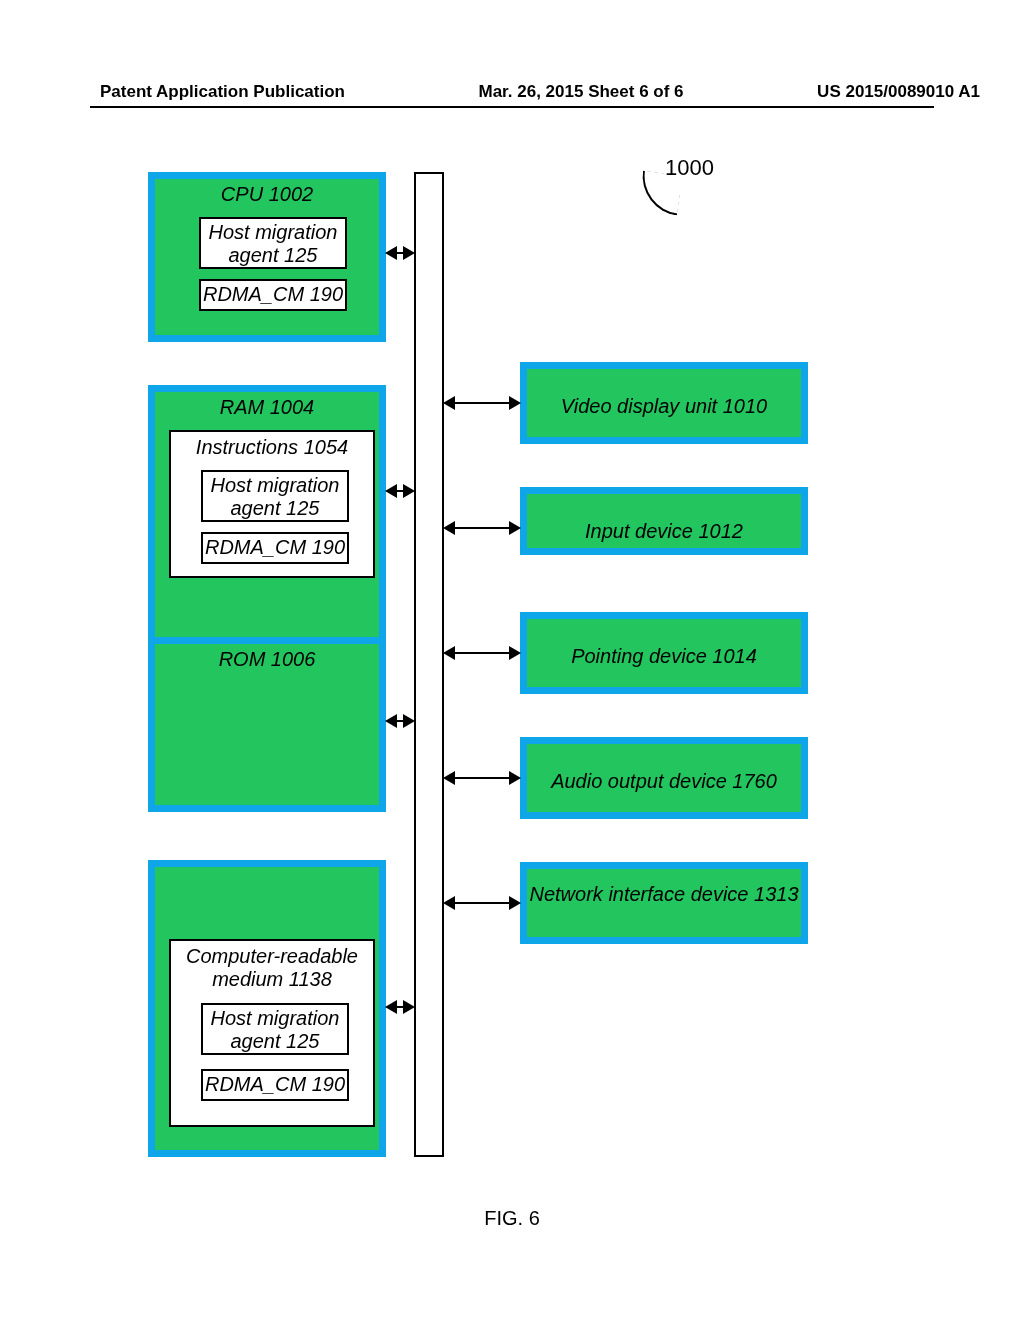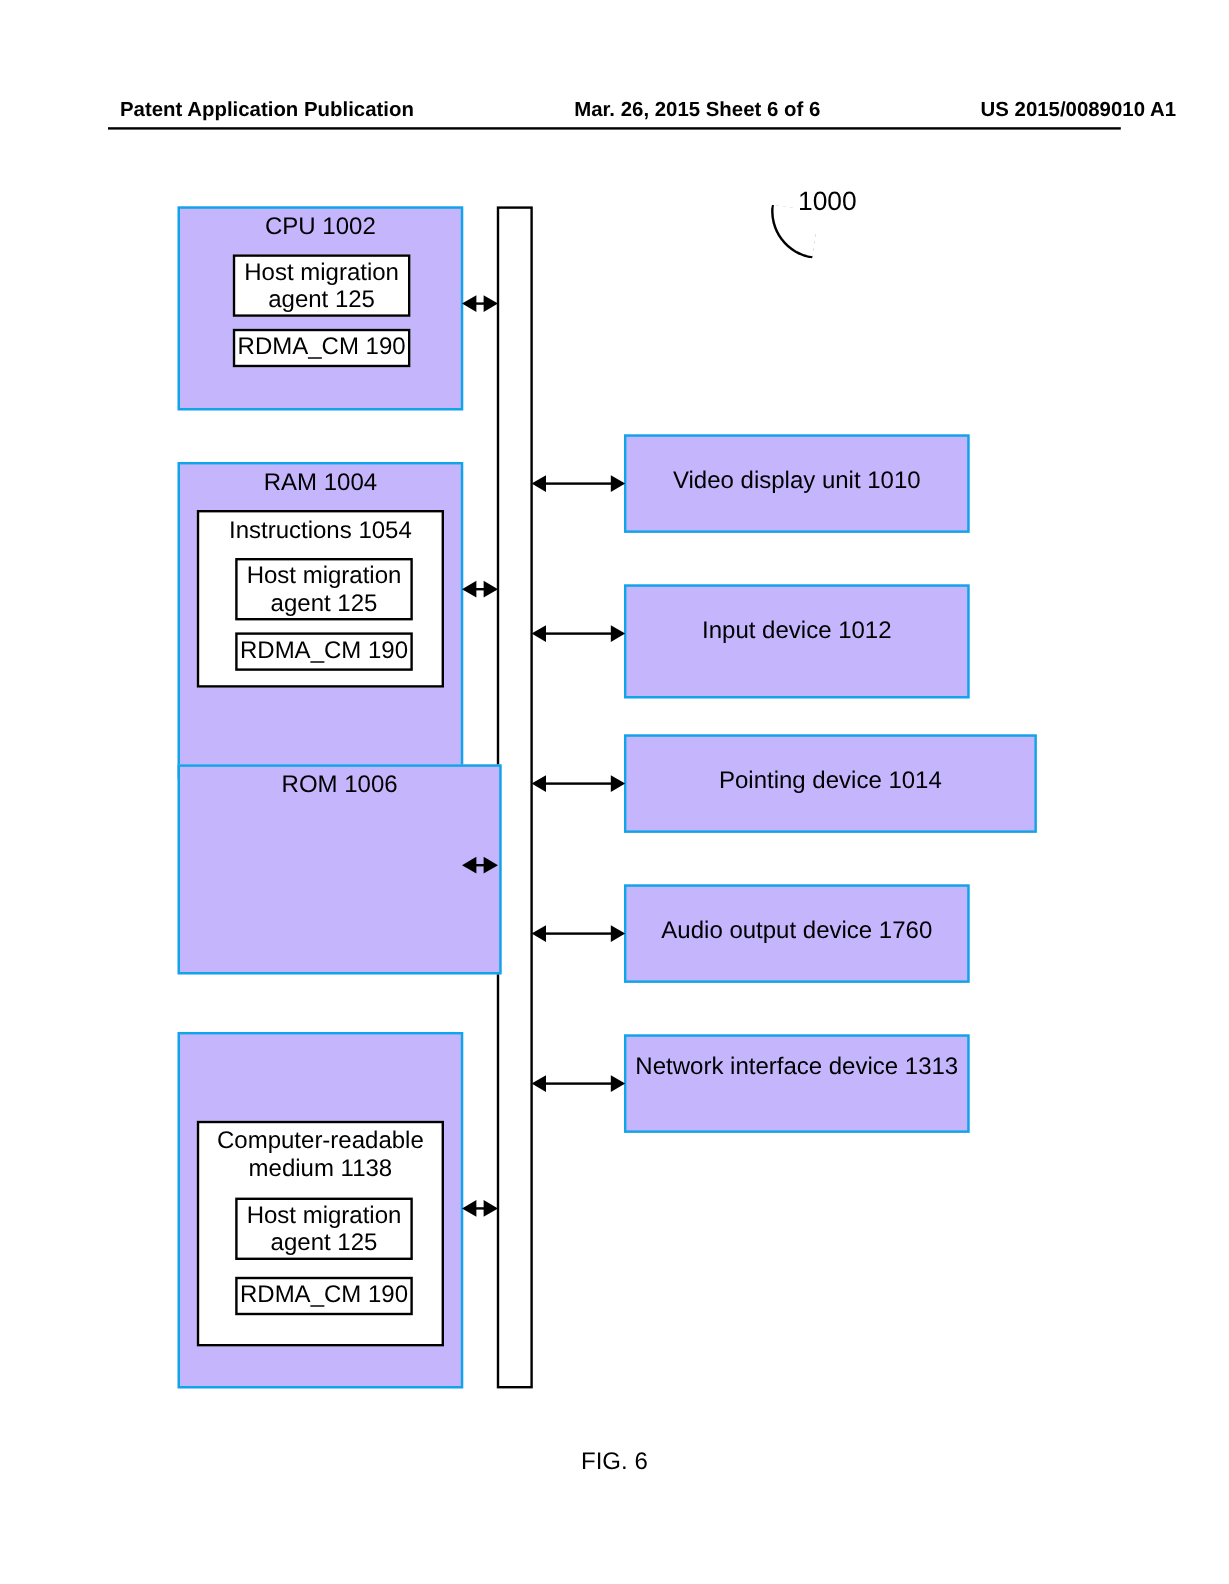--- a/index.html
+++ b/index.html
@@ -31,24 +31,25 @@
   }
   .diagram {
     position: absolute;
     top: 160px;
     left: 0;
     width: 1024px;
     height: 1040px;
   }
   .box {
     position: absolute;
-    border: 2px solid #0ea5e9;
-    background: #c4b5fd;
+    border: 7px solid #0ea5e9;
+    background: #22c55e;
     text-align: center;
     font-size: 20px;
+    font-style: italic;
   }
   .inner-box {
     position: absolute;
     border: 2px solid #000;
     background: #fff;
     text-align: center;
     font-size: 20px;
   }
   .bus {
     position: absolute;
@@ -137,43 +138,43 @@
       <span class="label">Instructions 1054</span>
       <div class="inner-box" style="left:30px; top:38px; width:148px; height:52px; padding-top:2px;">
         <span class="label2">Host migration agent 125</span>
       </div>
       <div class="inner-box" style="left:30px; top:100px; width:148px; height:32px;">
         <span class="label" style="padding-top:2px;">RDMA_CM 190</span>
       </div>
     </div>
   </div>
 
-  <div class="box" style="left:148px; top:477px; width:270px; height:175px;">
+  <div class="box" style="left:148px; top:477px; width:238px; height:175px;">
     <span class="label">ROM 1006</span>
   </div>
 
   <div class="box" style="left:148px; top:700px; width:238px; height:297px;">
     <div class="inner-box" style="left:14px; top:72px; width:206px; height:188px;">
       <span class="label2" style="padding:4px 8px 0; display:block;">Computer-readable medium 1138</span>
       <div class="inner-box" style="left:30px; top:62px; width:148px; height:52px; padding-top:2px;">
         <span class="label2">Host migration agent 125</span>
       </div>
       <div class="inner-box" style="left:30px; top:128px; width:148px; height:32px;">
         <span class="label" style="padding-top:2px;">RDMA_CM 190</span>
       </div>
     </div>
   </div>
 
   <div class="box" style="left:520px; top:202px; width:288px; height:82px; padding-top:26px;">
     <span>Video display unit 1010</span>
   </div>
-  <div class="box" style="left:520px; top:327px; width:288px; height:95px; padding-top:26px;">
+  <div class="box" style="left:520px; top:327px; width:288px; height:68px; padding-top:26px;">
     <span>Input device 1012</span>
   </div>
-  <div class="box" style="left:520px; top:452px; width:344px; height:82px; padding-top:26px;">
+  <div class="box" style="left:520px; top:452px; width:288px; height:82px; padding-top:26px;">
     <span>Pointing device 1014</span>
   </div>
   <div class="box" style="left:520px; top:577px; width:288px; height:82px; padding-top:26px;">
     <span>Audio output device 1760</span>
   </div>
   <div class="box" style="left:520px; top:702px; width:288px; height:82px; padding-top:14px;">
     <span class="label2">Network interface device 1313</span>
   </div>
 
   <div class="arrow" style="left:387px; top:92px; width:26px;"></div>

